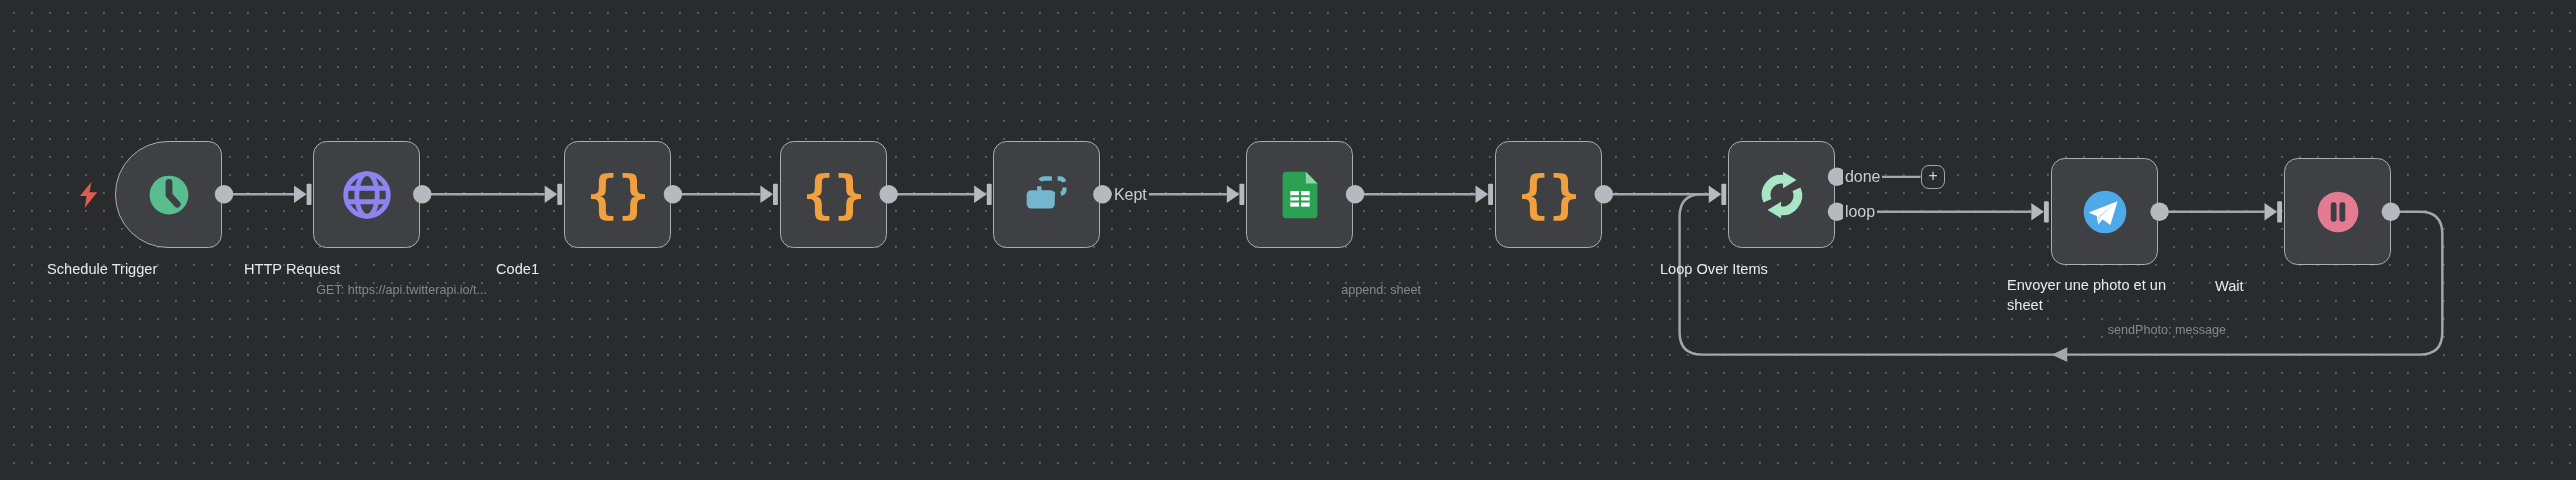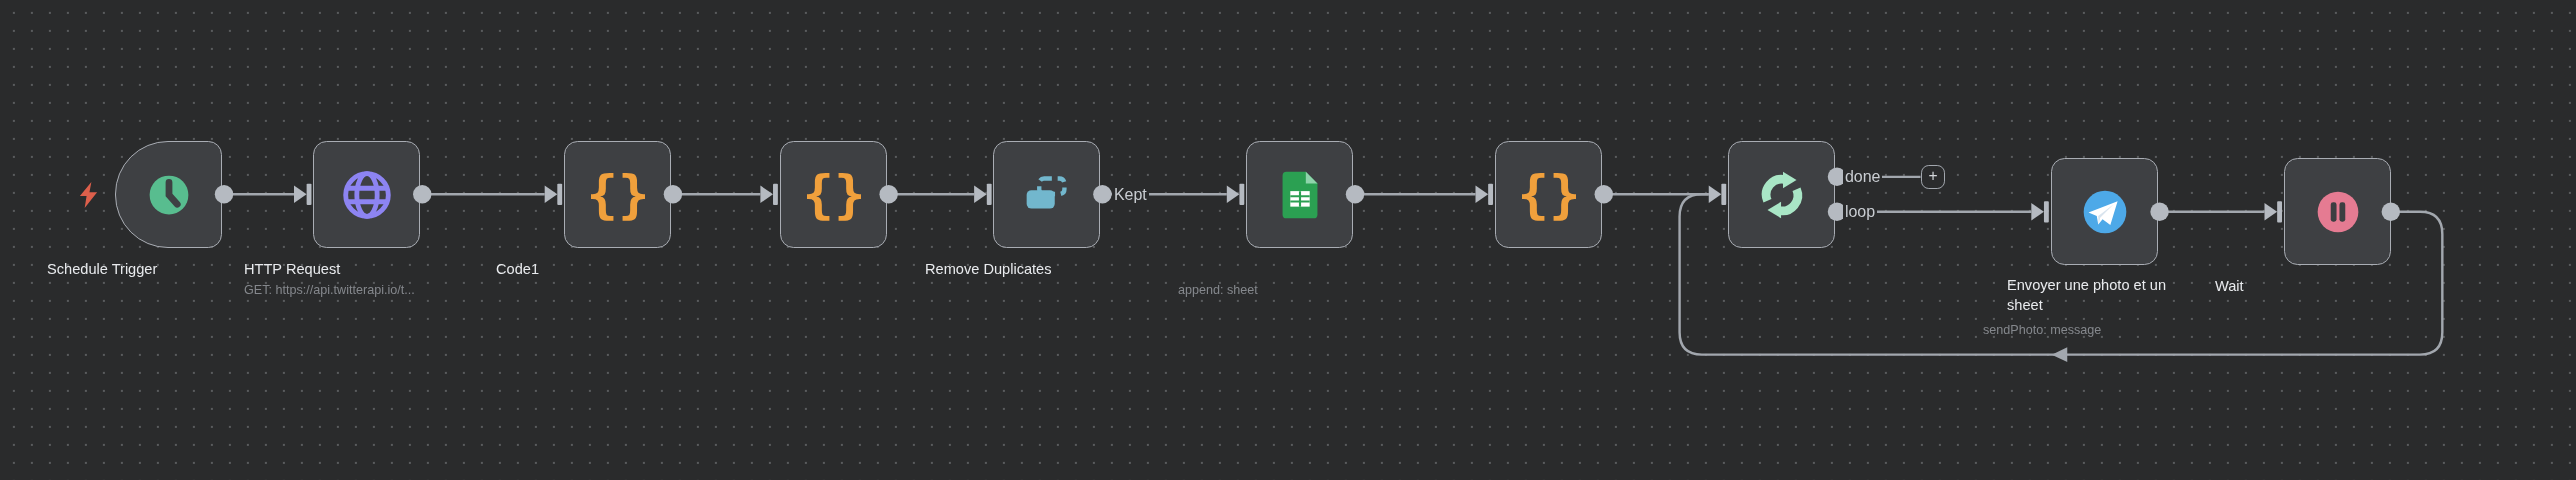--- a/index.html
+++ b/index.html
@@ -20,21 +20,21 @@
   .wire{stroke:var(--connector);stroke-width:2.5;fill:none;}
   .port-dot{fill:var(--port);}
   .port-arrow{fill:var(--port);}
   .node{position:absolute;width:107px;height:107px;background:var(--node-fill);
     border:1.9px solid var(--node-border);border-radius:13.6px;display:flex;
     align-items:center;justify-content:center;}
   .node.trigger{border-radius:53px 13.6px 13.6px 53px;}
   .node-label{position:absolute;width:243px;text-align:left;font-size:14.6px;
     font-weight:500;color:var(--label);line-height:20.4px;}
   .node-label.narrow{width:194px;}
-  .node-sub{position:absolute;width:243px;text-align:left;font-size:12.6px;
+  .node-sub{position:absolute;width:243px;text-align:right;font-size:12.6px;
     color:var(--subtitle);line-height:16.5px;}
   .wire-label{position:absolute;font-size:16px;line-height:15.6px;color:var(--conn-label);
     background:var(--canvas-bg);padding:0 1.9px;}
   .plus-btn{position:absolute;left:1921px;top:165px;width:24px;height:24px;
     border:1.9px solid var(--connector);border-radius:7.8px;background:var(--canvas-bg);
     color:#d3d6da;font-size:15.6px;line-height:20.4px;text-align:center;}
   .bolt{position:absolute;left:77px;top:181px;width:23px;height:28px;}
 </style>
 </head>
 <body>
@@ -193,22 +193,22 @@
       <path d="M2330 209 L2343 218 L2330 227 Z"></path>
         <rect x="2343" y="207" width="5" height="22" rx="1"></rect>
     </g>
     <polygon points="2111,365 2127,357.5 2127,372.5" fill="var(--connector)"></polygon>
   </svg>
 
   <div class="node-label" style="left:47px;top:259px">Schedule Trigger</div>
   <div class="node-label" style="left:244px;top:259px">HTTP Request</div>
   <div class="node-sub" style="left:244px;top:282px">GET: https://api.twitterapi.io/t...</div>
   <div class="node-label" style="left:496px;top:259px">Code1</div>
-  <div class="node-label" style="left:925px;top:259px">Remove Duplicates</div>
   <div class="node-sub" style="left:1178px;top:282px">append: sheet</div>
+  <div class="node-label" style="left:1660px;top:259px">Loop Over Items</div>
   <div class="node-label narrow" style="left:2007px;top:275px">Envoyer une photo et un sheet</div>
   <div class="node-sub" style="left:1983px;top:322px">sendPhoto: message</div>
   <div class="node-label" style="left:2215px;top:276px">Wait</div>
 
   <div class="wire-label" style="left:1112px;top:187px">Kept</div>
   <div class="wire-label" style="left:1843px;top:169px">done</div>
   <div class="wire-label" style="left:1843px;top:204px">loop</div>
 
   <div class="plus-btn">+</div>
 

